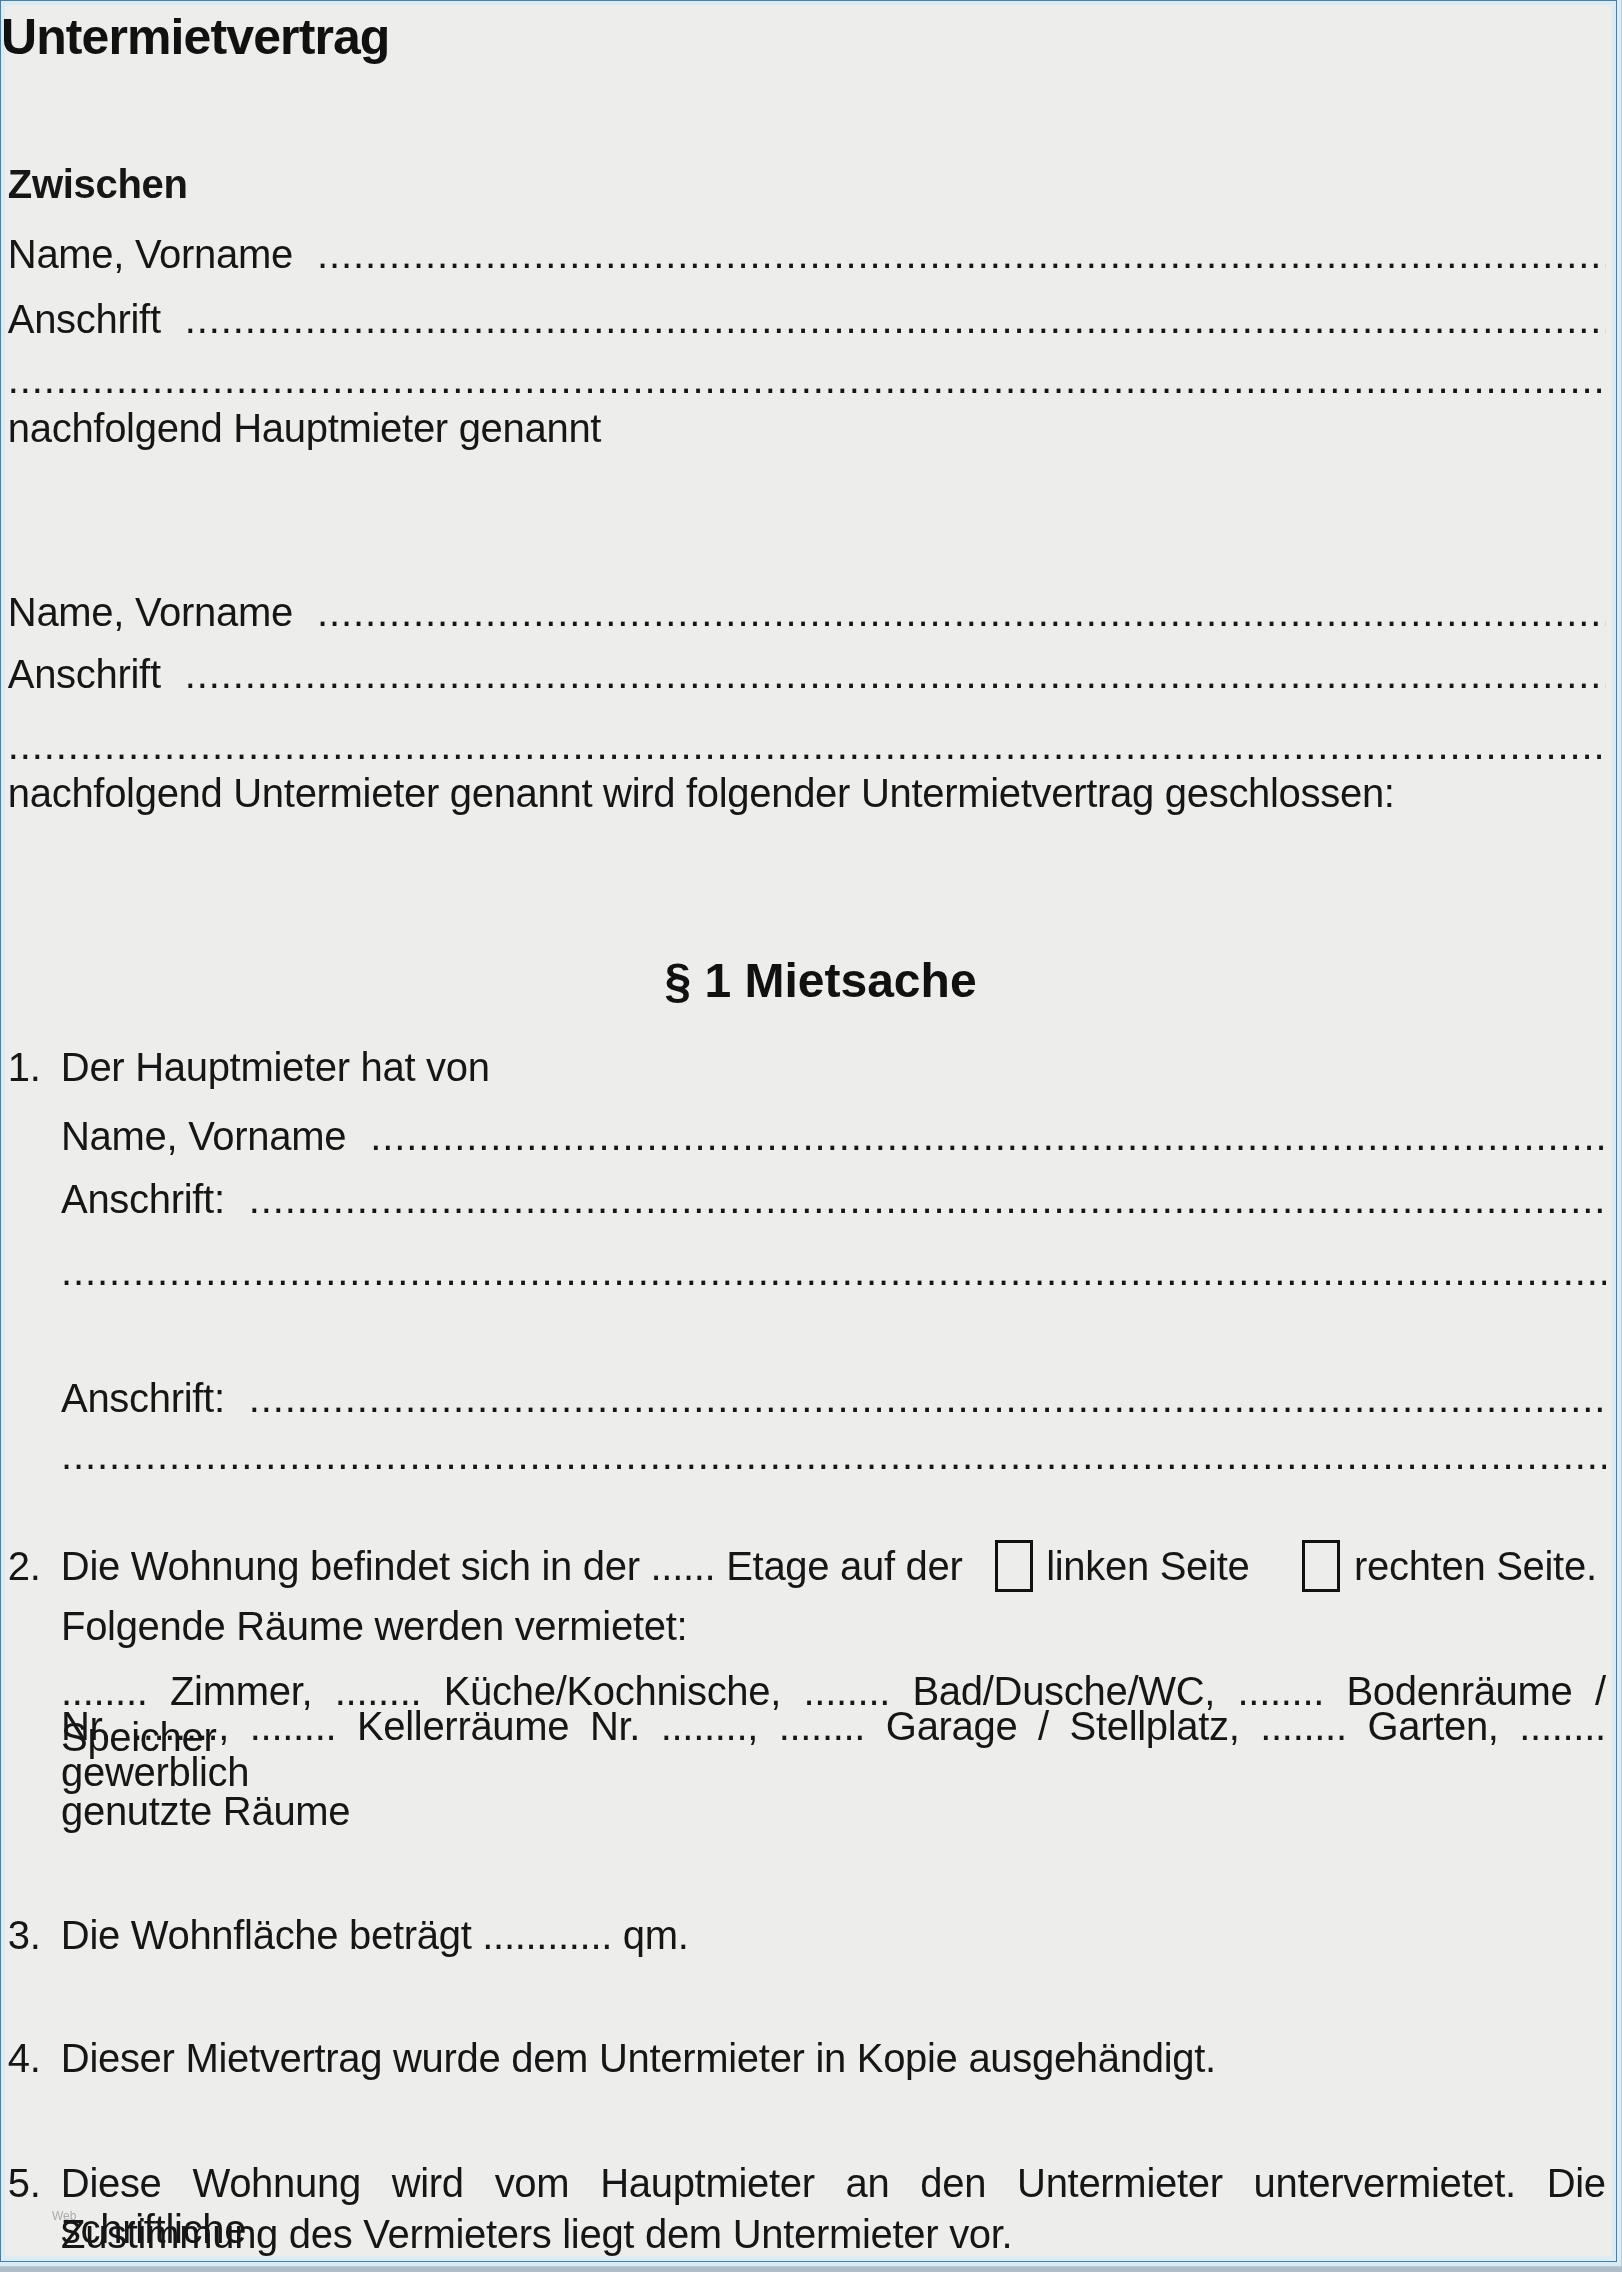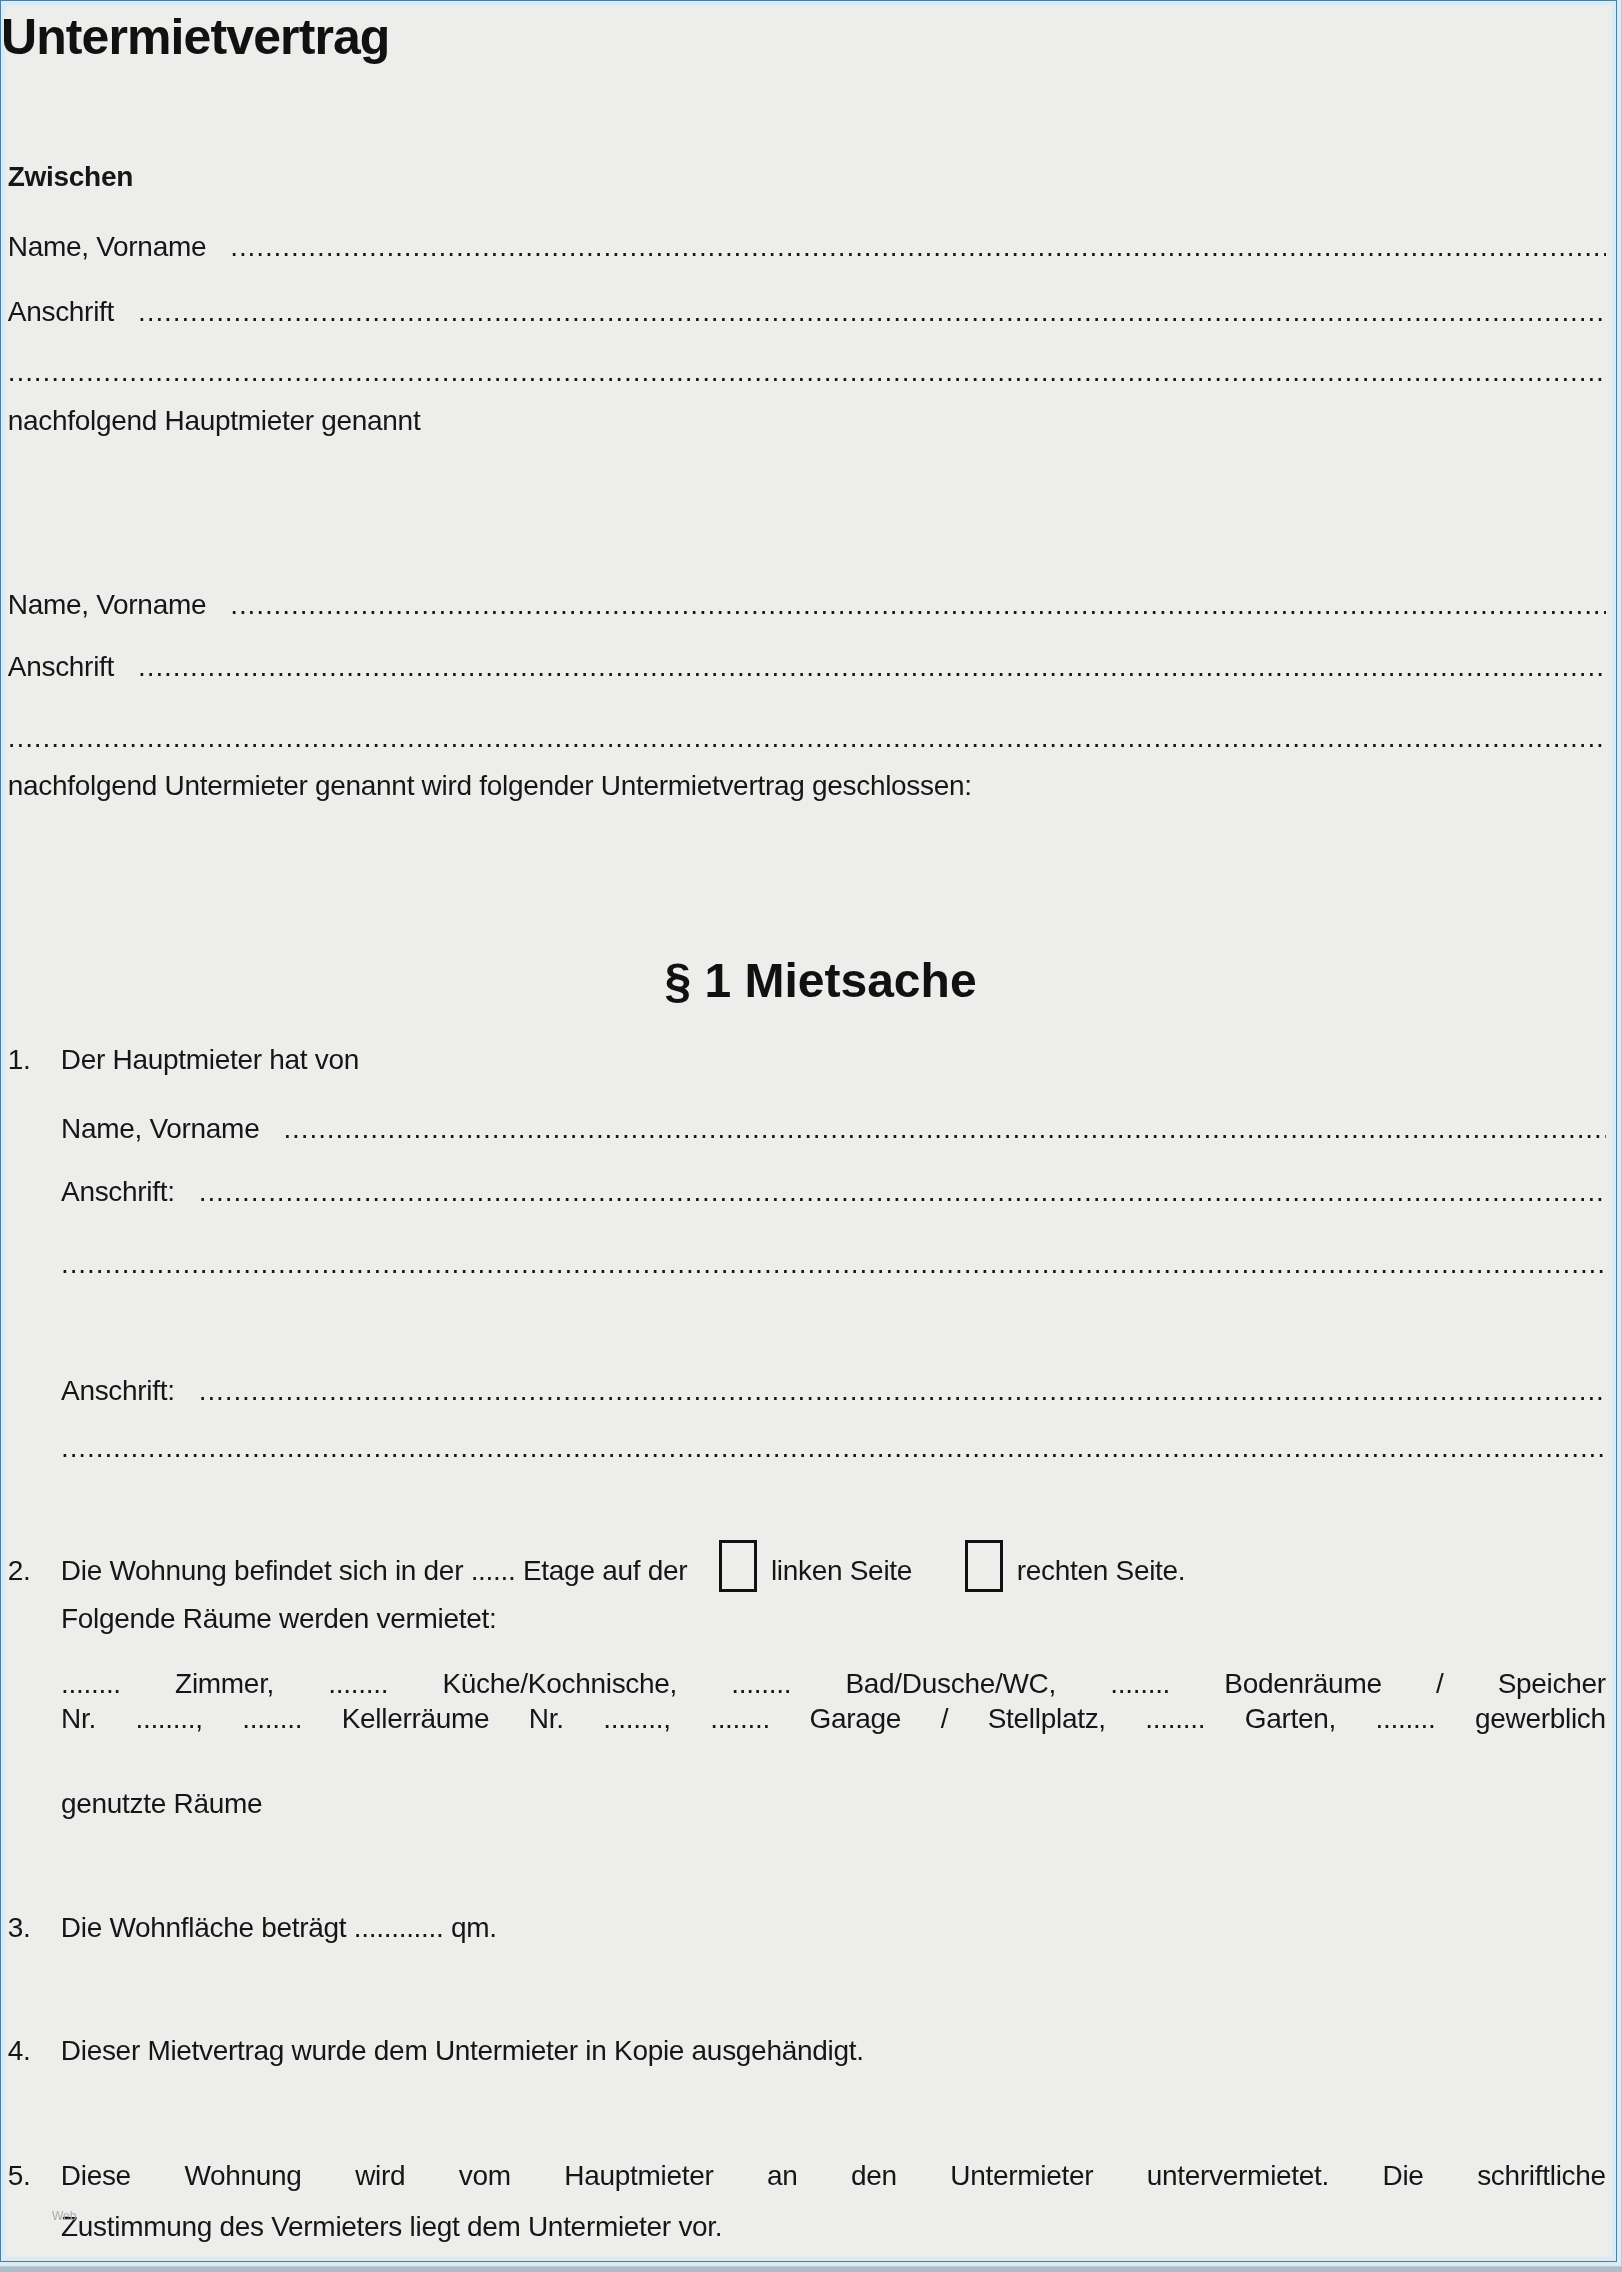--- a/index.html
+++ b/index.html
@@ -14,21 +14,21 @@
     position:absolute;left:0;top:0;
     width:1617px;height:2262px;
     box-sizing:border-box;
     background:#ededec;
     border:1.7px solid #4f7d9c;
     box-shadow: inset 0 0 0 4.3px #d9ecf5, 0 0 0 4.3px #d9ecf5;
   }
   .row{
     position:absolute;
     left:6.8px;right:10.2px;
-    font-size:28px;
+    font-size:40px;
     line-height:1.15;
     color:#161616;
     letter-spacing:-0.3px;
     white-space:nowrap;
   }
   .row.indent{left:60px;}
   .bold{font-weight:bold;}
   .title-row{
     position:absolute;top:6.8px;left:0;right:0;
     font-size:50px;font-weight:bold;color:#111;

